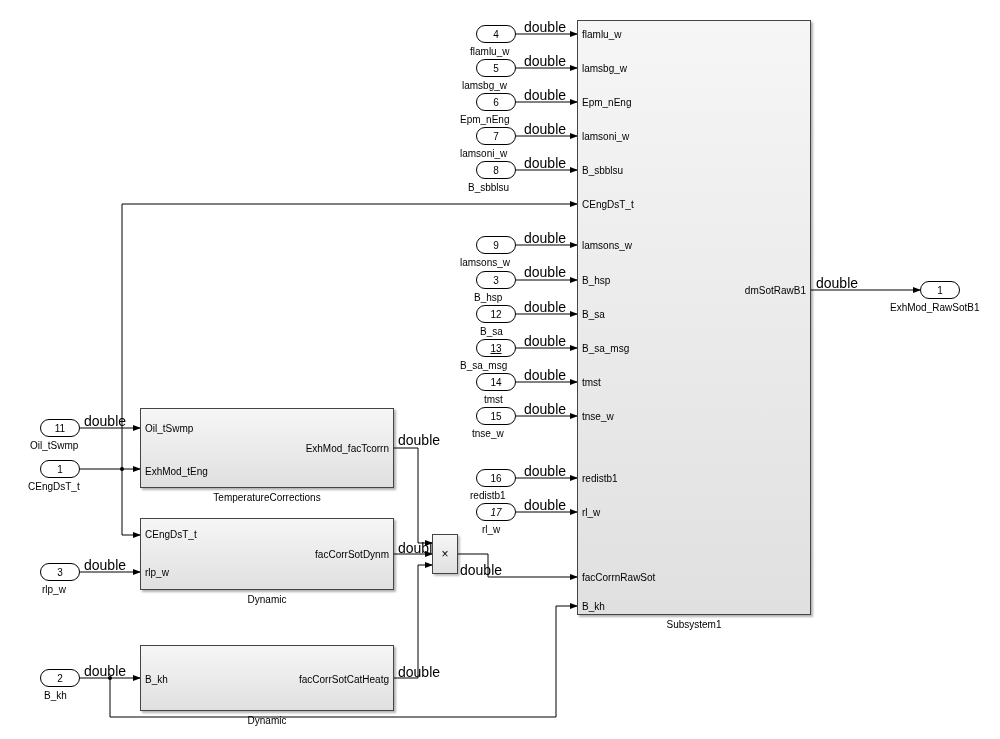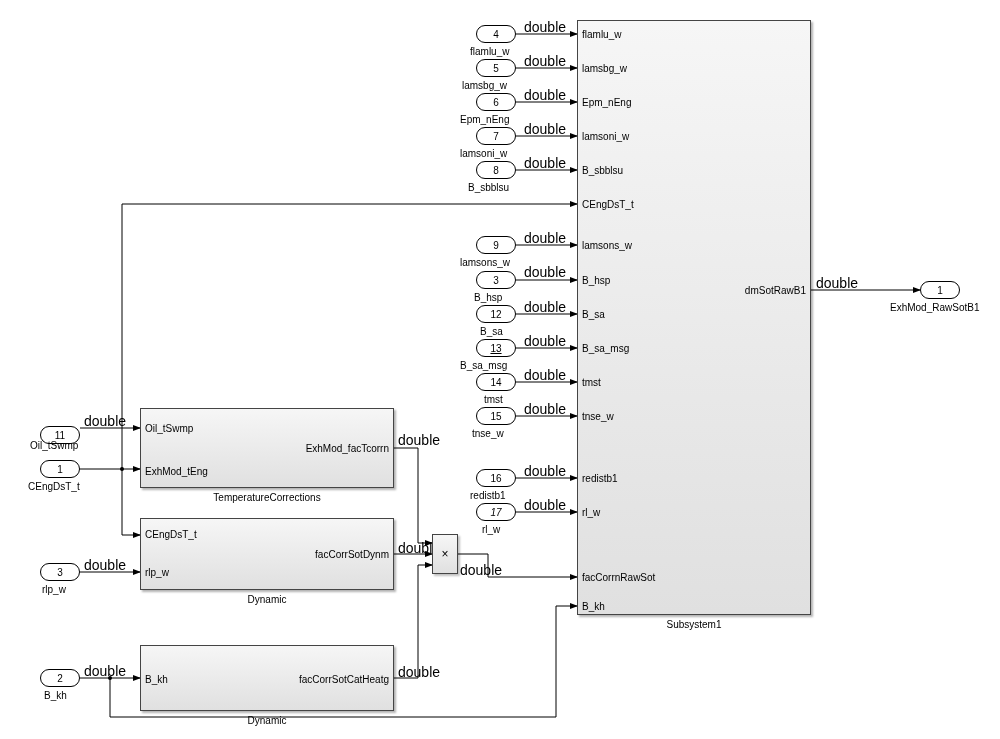--- a/index.html
+++ b/index.html
@@ -229,21 +229,21 @@
     </div>
 <div class="label" style="left:470px; top:490px;">redistb1</div>
 <div class="dtype" style="left:524px; top:463px;">double</div>
 
 <div class="inport" style="left:476px; top:503px;font-style:italic;">
       <span>17</span>
     </div>
 <div class="label" style="left:482px; top:524px;">rl_w</div>
 <div class="dtype" style="left:524px; top:497px;">double</div>
 
-<div class="inport" style="left:40px; top:419px;margin-top:7px;">
+<div class="inport" style="left:40px; top:419px;">
       <span>11</span>
     </div>
 <div class="label" style="left:30px; top:440px;">Oil_tSwmp</div>
 <div class="dtype" style="left:84px; top:413px;">double</div>
 
 <div class="inport" style="left:40px; top:460px;">
       <span>1</span>
     </div>
 <div class="label" style="left:28px; top:481px;">CEngDsT_t</div>
 

